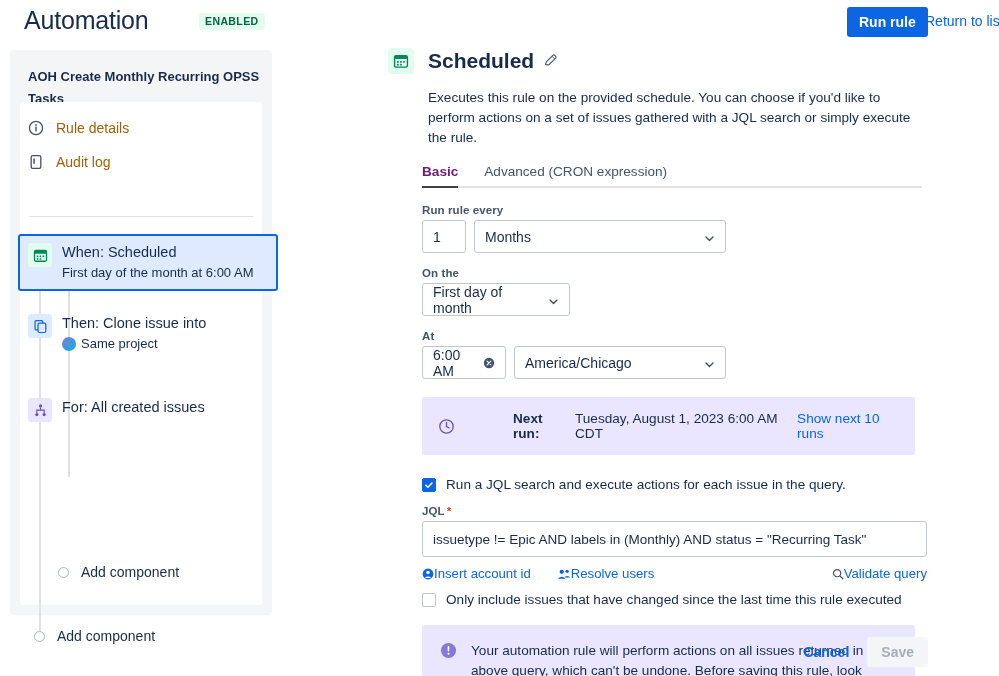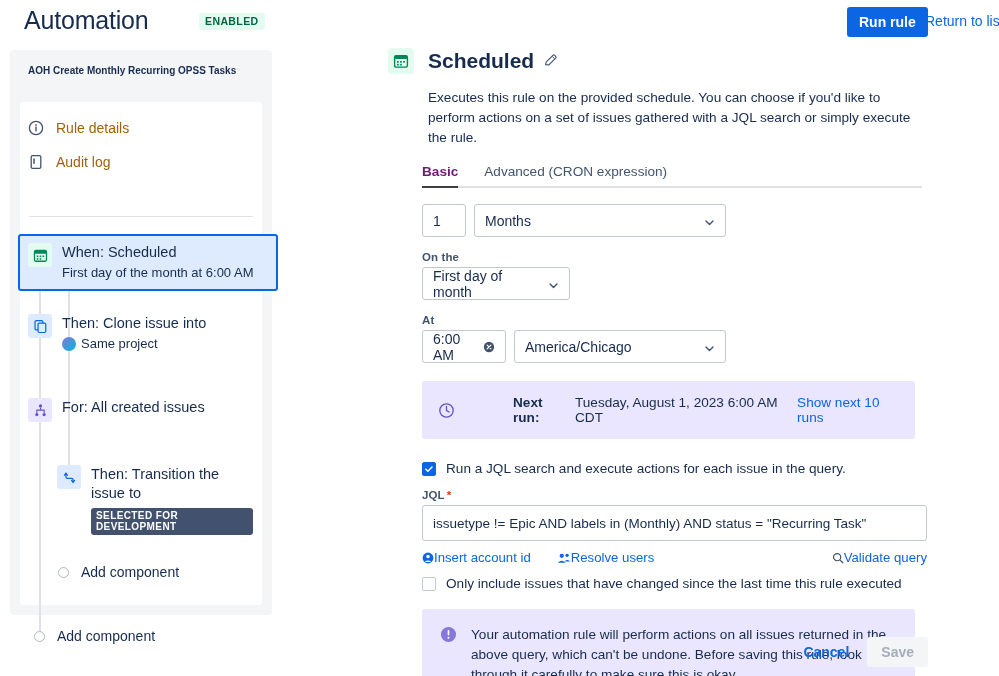--- a/index.html
+++ b/index.html
@@ -41,22 +41,22 @@
   }
 
   
   .left-panel {
     position: absolute; left: 10px; top: 50px;
     width: 262px; height: 565px;
     background: #F4F5F7;
     border-radius: 4px;
   }
   .rule-name {
-    position: absolute; left: 18px; top: 10px; width: 232px;
-    font-size: 10px; font-weight: bold; line-height: 22px; color: #172B4D;
+    position: absolute; left: 18px; top: 16px; width: 232px;
+    font-size: 13px; font-weight: bold; line-height: 22px; color: #172B4D;
   }
   .white-card {
     position: absolute; left: 10px; top: 52px;
     width: 242px; height: 503px;
     background: #ffffff; border-radius: 3px;
   }
   .nav-row {
     position: absolute; left: 8px;
     display: flex; align-items: center; gap: 12px;
     height: 28px; cursor: pointer; width: 226px;
@@ -275,33 +275,20 @@
             <circle cx="4.1" cy="12.3" r="1.7" fill="#6554C0"></circle>
             <circle cx="11.9" cy="12.3" r="1.7" fill="#6554C0"></circle>
             <path d="M8 4.9 L8 7.6 M4.1 10.6 L4.1 7.6 L11.9 7.6 L11.9 10.6" fill="none" stroke="#6554C0" stroke-width="1.2"></path>
           </svg>
       </span>
       <span>
         <div class="comp-title">For: All created issues</div>
       </span>
     </div>
 
-    <div class="comp-card" style="left:37px; top:363px; width:196px;">
-      <span class="comp-icon blue">
-        <svg viewBox="0 0 16 16" width="15" height="15">
-            <path d="M4.2 4 L4.2 7.2 Q4.2 9 6 9 L10.2 9 Q11.8 9 11.8 10.6 L11.8 12.4" fill="none" stroke="#0C66E4" stroke-width="1.35" stroke-linecap="round"></path>
-            <path d="M2.6 5.6 L4.2 3.3 L5.8 5.6" fill="none" stroke="#0C66E4" stroke-width="1.35" stroke-linecap="round" stroke-linejoin="round"></path>
-            <path d="M10.2 11 L11.8 13.3 L13.4 11" fill="none" stroke="#0C66E4" stroke-width="1.35" stroke-linecap="round" stroke-linejoin="round"></path>
-          </svg>
-      </span>
-      <span>
-        <div class="comp-title">Then: Transition the issue to</div>
-        <div class="status-lozenge">SELECTED FOR DEVELOPMENT</div>
-      </span>
-    </div>
 
     <div class="add-comp" style="left:38px; top:462px;">
       <span class="add-dot"></span>
       <span class="lbl">Add component</span>
     </div>
 
     <div class="add-comp" style="left:14px; top:526px;">
       <span class="add-dot"></span>
       <span class="lbl">Add component</span>
     </div>
@@ -336,20 +323,21 @@
 
   <div class="desc">Executes this rule on the provided schedule. You can choose if you'd like to perform actions on a set of issues gathered with a JQL search or simply execute the rule.</div>
 
   <div class="tabs">
     <div class="tab active">Basic</div>
     <div class="tab">Advanced (CRON expression)</div>
   </div>
 
   <div class="form">
 
+    <div class="field-label">Run rule every</div>
     <div class="row">
       <div class="txtinput" style="width:44px;">1</div>
       <div class="selectbox" style="width:252px;">
         <span>Months</span>
         <span class="chev">
           <svg viewBox="0 0 12 12" width="11" height="11">
               <path d="M2.2 4.3 L6 8.1 L9.8 4.3" fill="none" stroke="#42526E" stroke-width="1.5" stroke-linecap="round" stroke-linejoin="round"></path>
             </svg>
         </span>
       </div>

